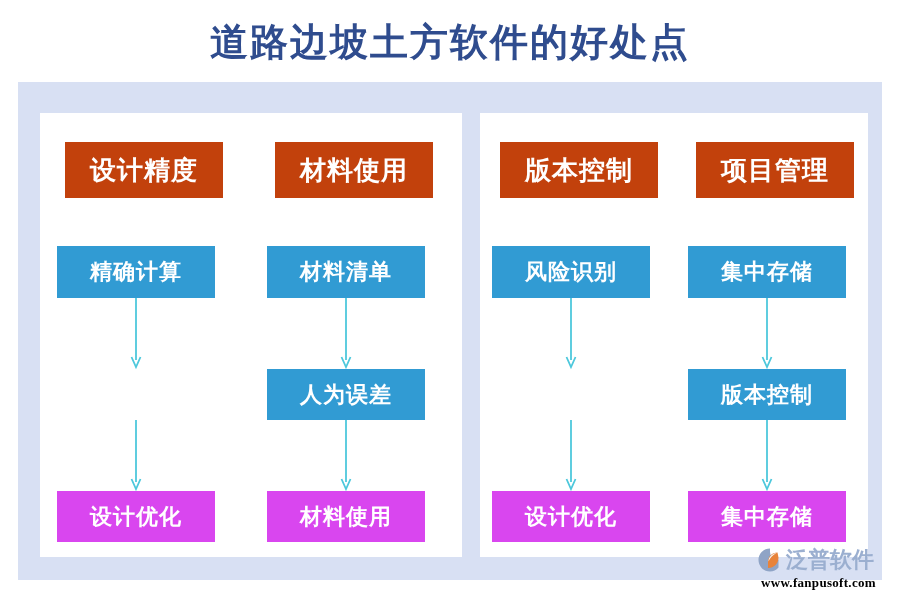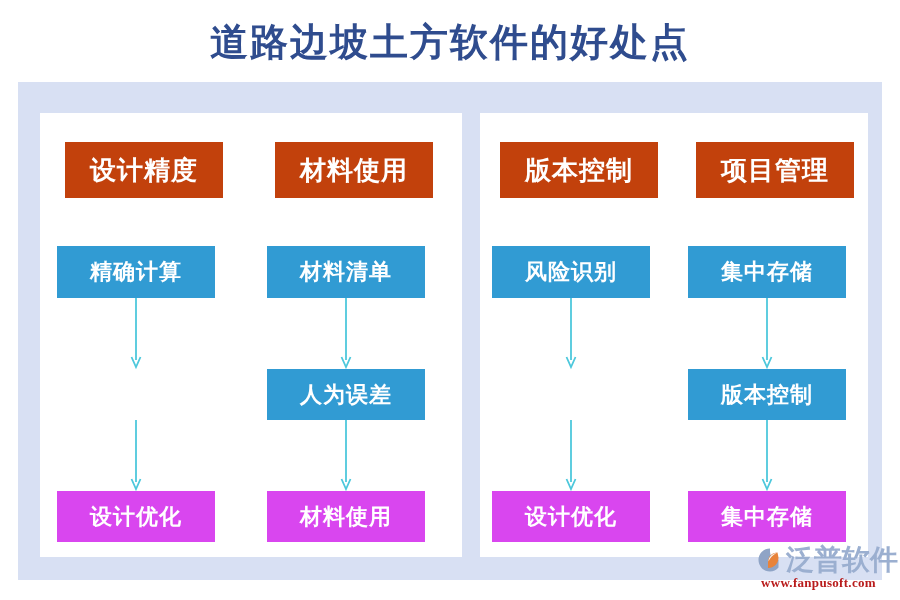--- a/index.html
+++ b/index.html
@@ -114,32 +114,32 @@
     height: 28px;
   }
   .logo-mark {
     width: 26px;
     height: 26px;
     flex: 0 0 26px;
     margin-right: 3px;
   }
   .logo-text {
     font-family: "Liberation Serif", "DejaVu Serif", serif;
-    font-size: 28px;
+    font-size: 22px;
     font-weight: 700;
     color: #9BAFD0;
     line-height: 26px;
     letter-spacing: 0px;
     white-space: nowrap;
   }
   .logo-url {
     font-family: "Liberation Serif", "DejaVu Serif", serif;
     font-size: 13px;
     font-weight: 700;
-    color: #b91c1c;
+    color: #000000;
     letter-spacing: 0.3px;
     margin-top: 1px;
     margin-left: 4px;
     white-space: nowrap;
   }
 </style>
 </head>
 <body>
 
 <div id="root">

